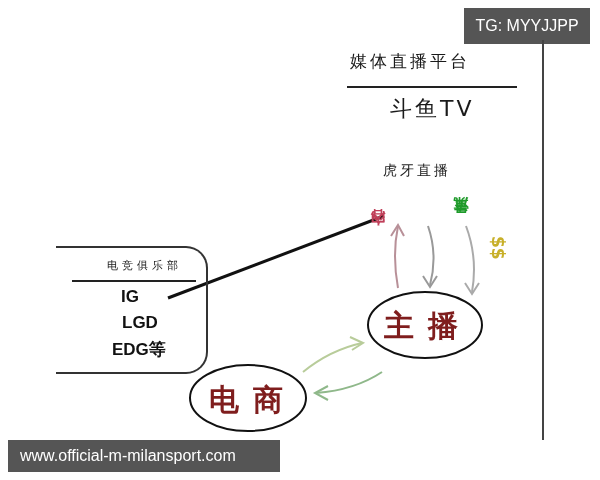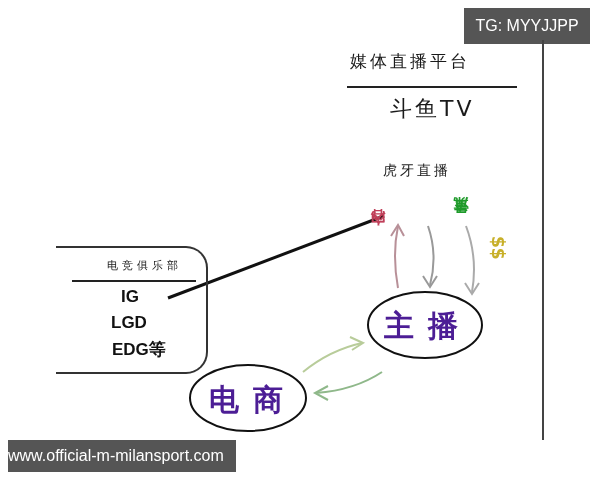--- a/index.html
+++ b/index.html
@@ -22,33 +22,33 @@
       display: flex; align-items: center; justify-content: center;
     }
     #club-box {
       left: 56px; top: 246px; width: 150px; height: 124px;
       border: 2px solid #333; border-left: none; border-radius: 0 22px 22px 0;
     }
     #club-title { left: 76px; top: 258px; font-size: 11px; letter-spacing: 4px; margin-left: 31px; }
     #club-underline { left: 72px; top: 280px; width: 124px; height: 2px; background: #222; }
     .club-item { font-family: "Liberation Sans", sans-serif; font-weight: bold; font-size: 17px; color: #111; }
     #club-ig { left: 121px; top: 287px; }
-    #club-lgd { left: 111px; top: 313px; }
+    #club-lgd { left: 122px; top: 313px; }
     #club-edg { left: 112px; top: 338px; }
-    .node-label { font-size: 30px; font-weight: bold; letter-spacing: 14px; color: #4c1d95; text-align: right; }
+    .node-label { font-size: 30px; font-weight: bold; letter-spacing: 14px; color: #7f1d1d; text-align: right; }
     #streamer-label { left: 384px; top: 306px; }
     #ecom-label { left: 209px; top: 380px; }
     .vert { writing-mode: vertical-rl; font-size: 15px; font-weight: bold; }
     #content-label { left: 369px; top: 238px; color: #c0405a; transform: rotate(180deg); }
     #traffic-label { left: 452px; top: 226px; color: #1e9a2a; transform: rotate(180deg); }
     #money-label { left: 488px; top: 236px; color: #c8b02a; font-size: 17px; }
     #url-badge {
-      left: 8px; top: 440px; width: 228px; height: 32px; background: #555; color: #fff;
+      left: 8px; top: 440px; width: 272px; height: 32px; background: #555; color: #fff;
       font-family: "Liberation Sans", sans-serif; font-size: 16px;
-      display: flex; align-items: center; box-sizing: border-box;
+      display: flex; align-items: center; padding-left: 12px; box-sizing: border-box;
     }
   </style>
 </head>
 <body>
 
 <svg class="abs" style="left:0;top:0" width="600" height="480">
 
   <line x1="168" y1="298" x2="384" y2="216" stroke="#111" stroke-width="3"></line>
 
   <ellipse cx="425" cy="325" rx="57" ry="33" fill="none" stroke="#111" stroke-width="2"></ellipse>

